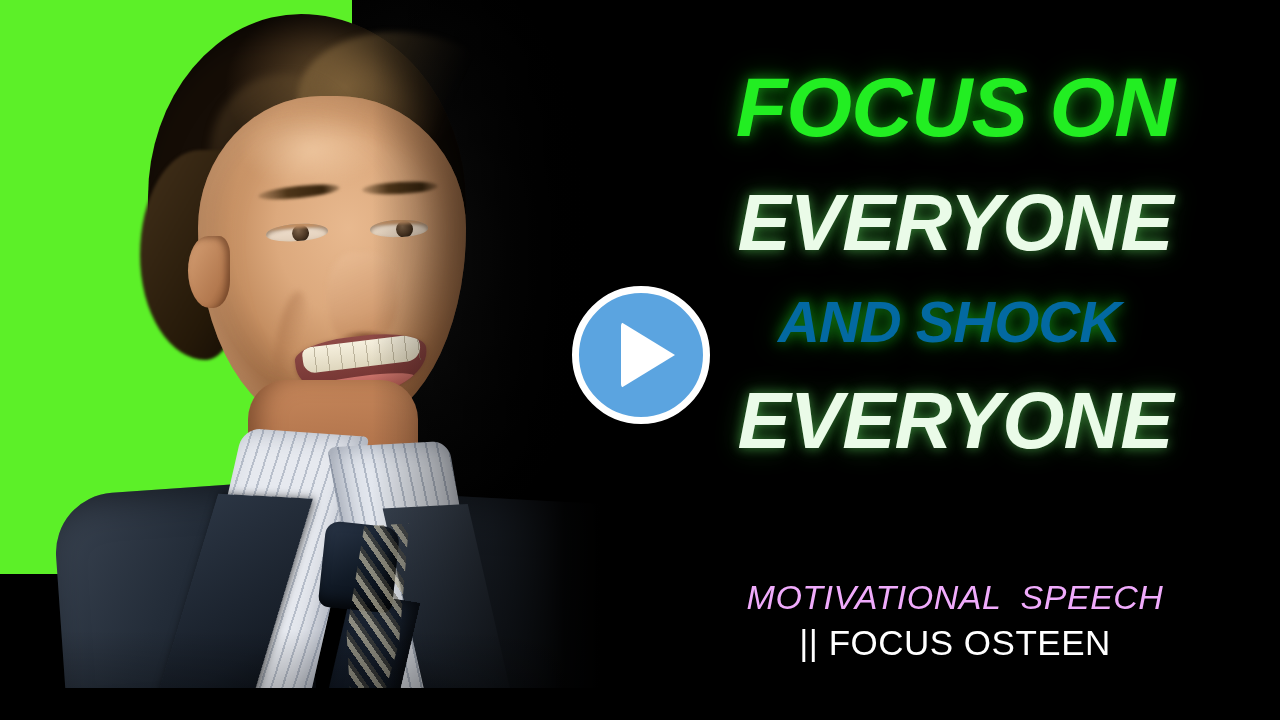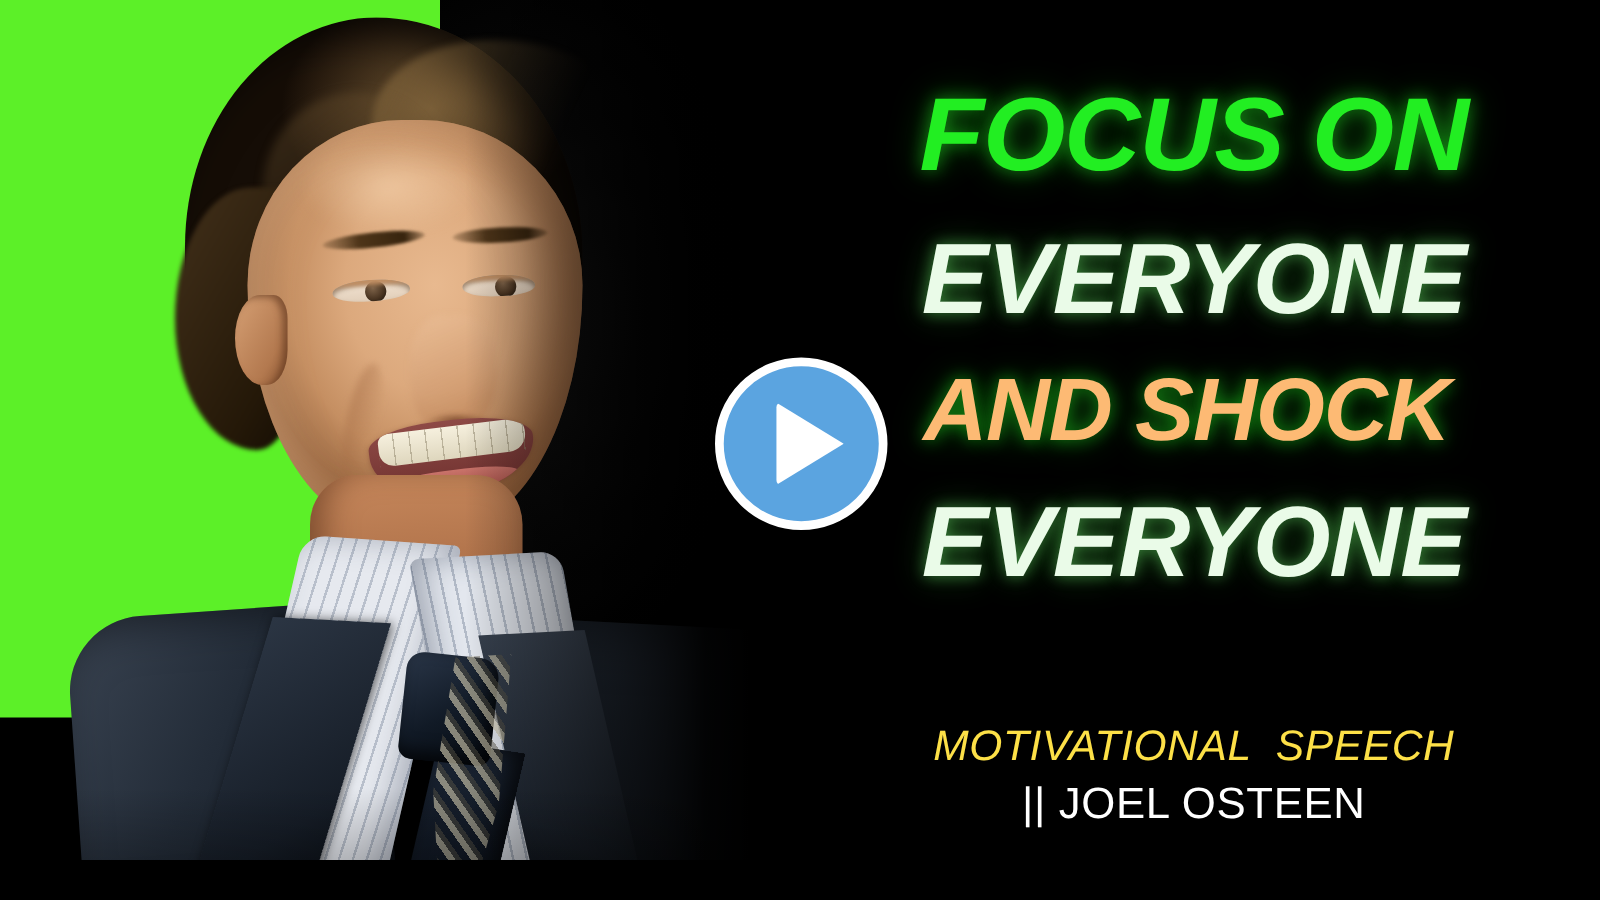--- a/index.html
+++ b/index.html
@@ -357,22 +357,22 @@
     margin: 26px 0 0 0;
     transform: scaleX(1.02);
   }
   .line-2 {
     font-size: 80px;
     color: #eafbe8;
     text-shadow: 0 0 12px rgba(120,255,120,.45), 0 0 26px rgba(60,230,60,.3);
     margin: 34px 0 0 0;
   }
   .line-3 {
-    font-size: 71px;
-    color: #fdba74;
+    font-size: 58px;
+    color: #0369a1;
     text-shadow: 0 0 14px rgba(34,238,34,.55), 0 0 30px rgba(34,238,34,.28);
     margin: 30px 0 0 0;
     transform: translateX(-6px);
   }
   .line-4 {
     font-size: 80px;
     color: #eafbe8;
     text-shadow: 0 0 12px rgba(120,255,120,.45), 0 0 26px rgba(60,230,60,.28);
     margin: 30px 0 0 0;
   }
@@ -382,21 +382,21 @@
     left: 690px;
     top: 578px;
     width: 530px;
     text-align: center;
   }
   .subtitle-1 {
     margin: 0;
     font-size: 34px;
     font-style: italic;
     font-weight: normal;
-    color: #fde047;
+    color: #f0abfc;
     letter-spacing: .5px;
     white-space: pre;
   }
   .subtitle-2 {
     margin: 6px 0 0 0;
     font-size: 35px;
     font-style: normal;
     font-weight: normal;
     color: #ffffff;
     letter-spacing: .5px;
@@ -490,20 +490,20 @@
 
   <div class="text-block">
     <div class="headline line-1">FOCUS ON</div>
     <div class="headline line-2">EVERYONE</div>
     <div class="headline line-3">AND SHOCK</div>
     <div class="headline line-4">EVERYONE</div>
   </div>
 
   <div class="subtitle-block">
     <div class="subtitle-1">MOTIVATIONAL  SPEECH</div>
-    <div class="subtitle-2">|| JOEL OSTEEN</div>
+    <div class="subtitle-2">|| FOCUS OSTEEN</div>
   </div>
 
   <div class="play-button">
     <div class="play-triangle"></div>
   </div>
 
 </div>
 
 </body></html>

